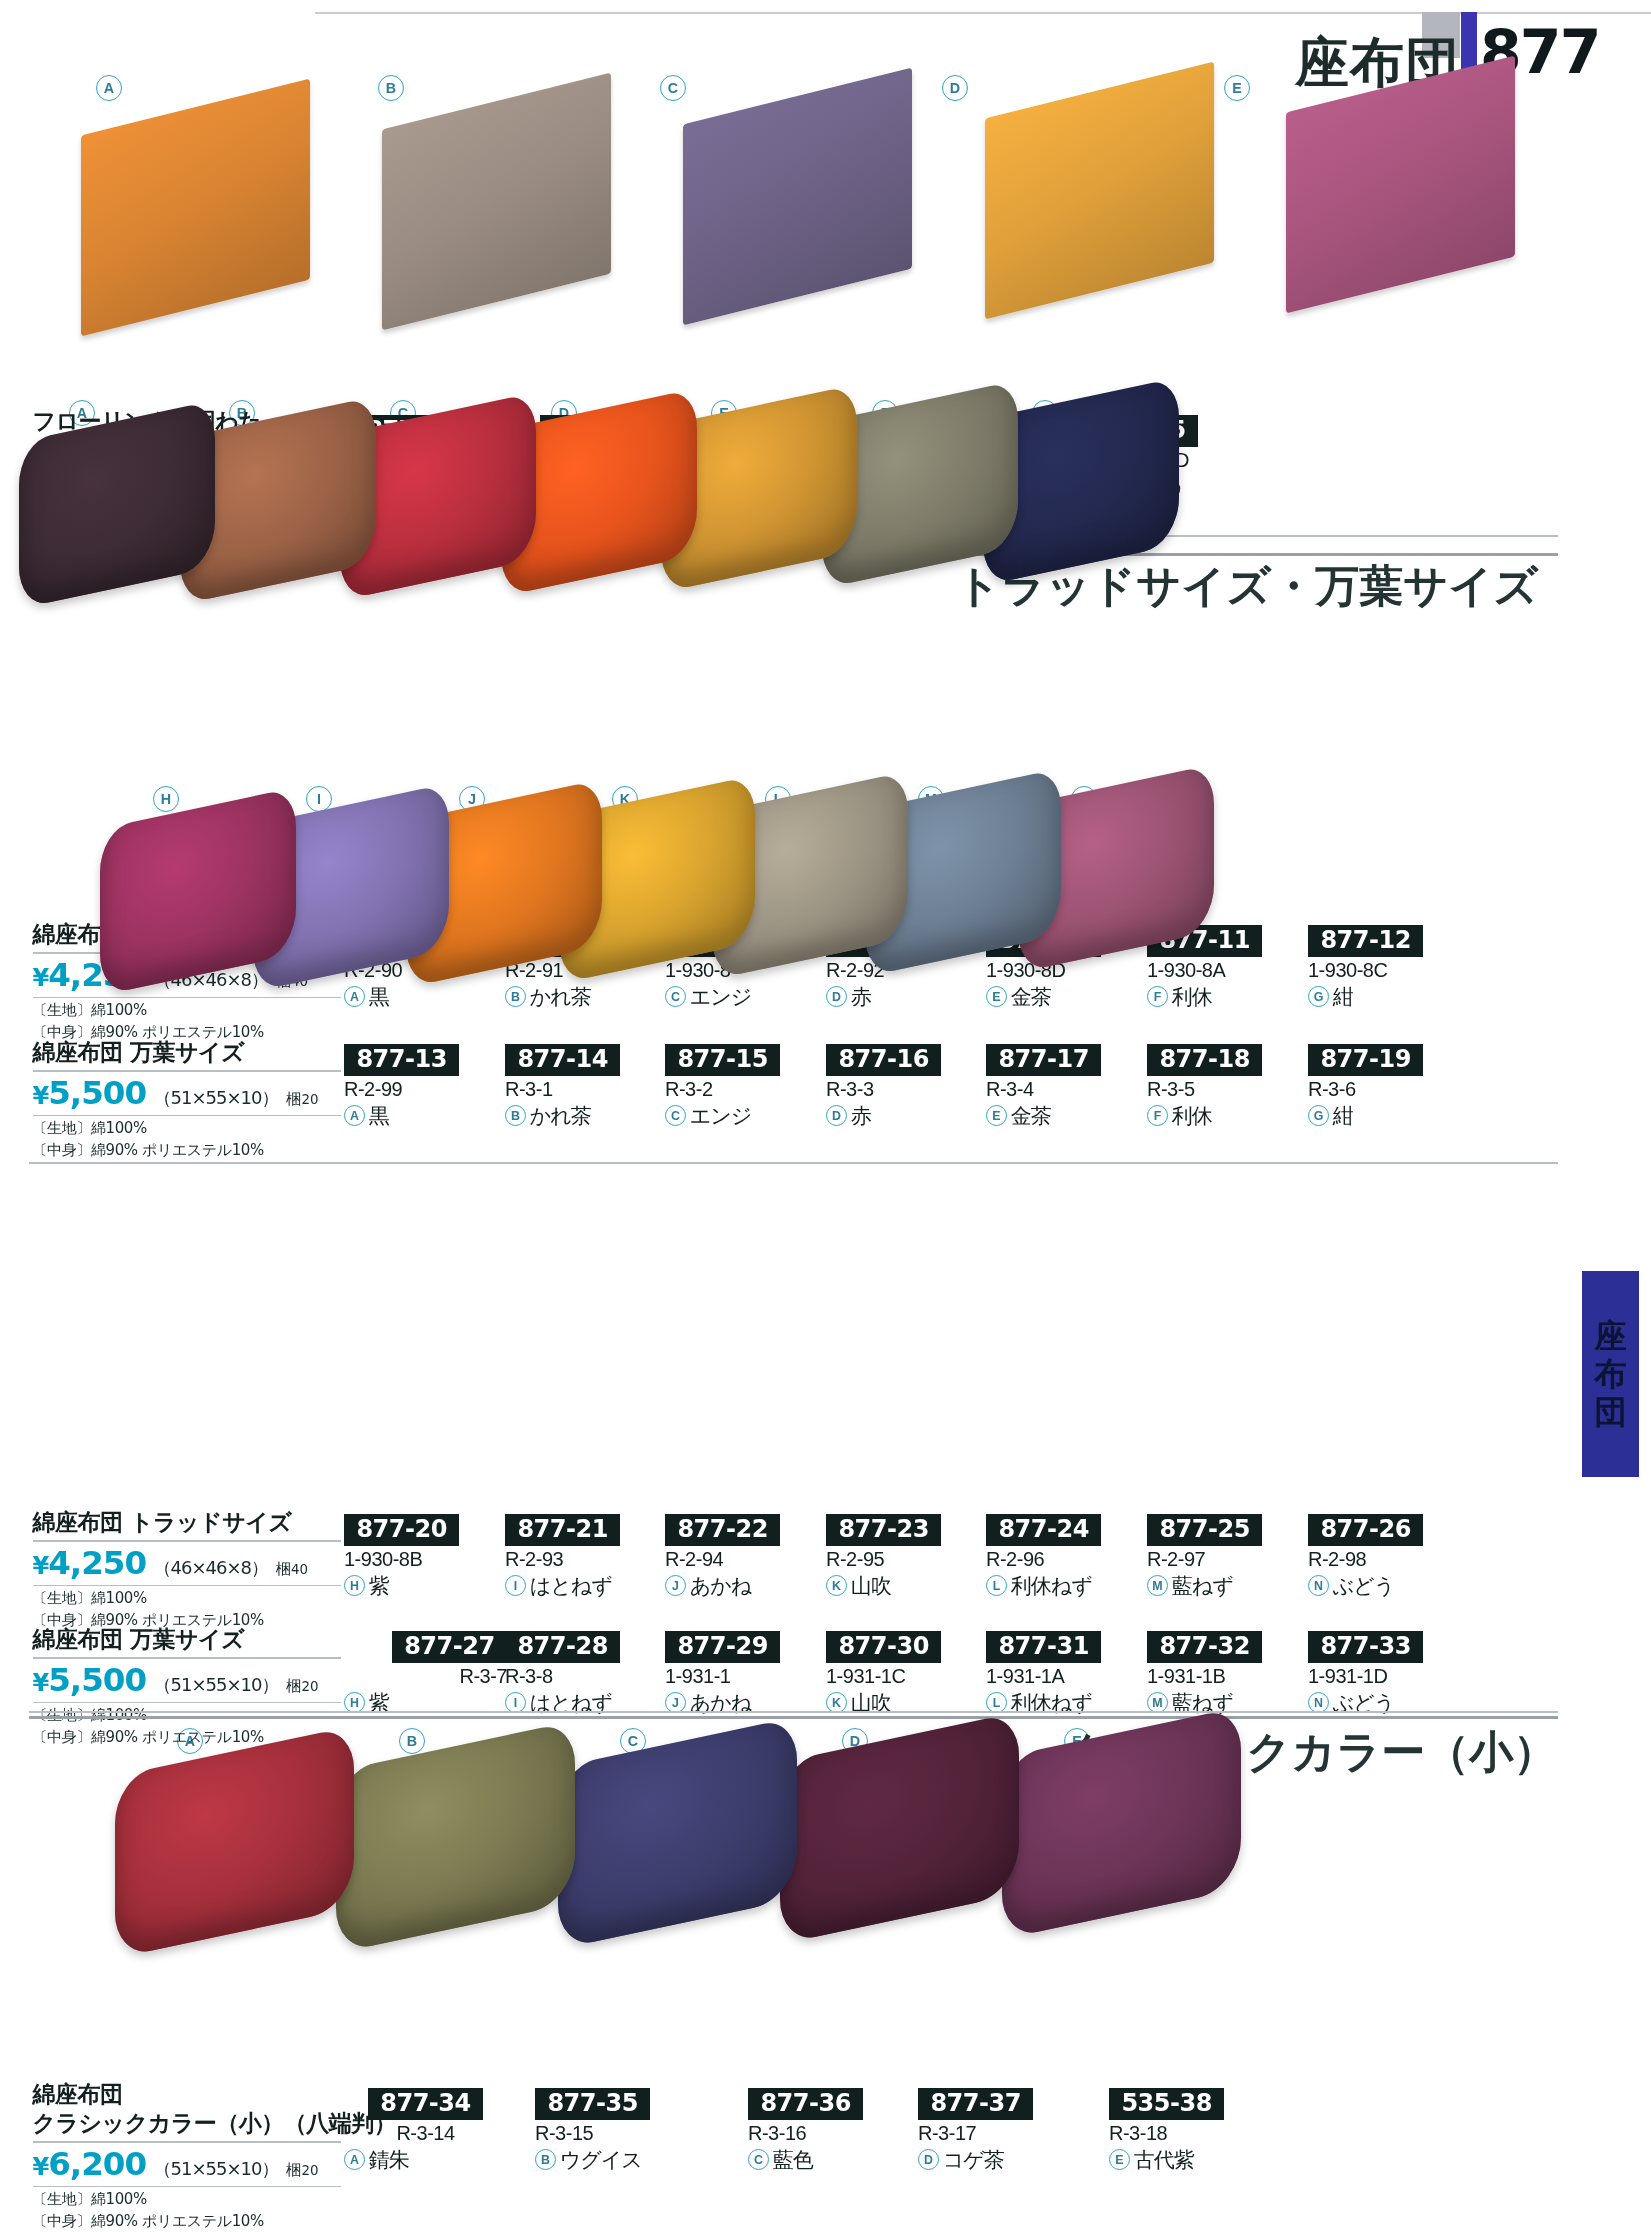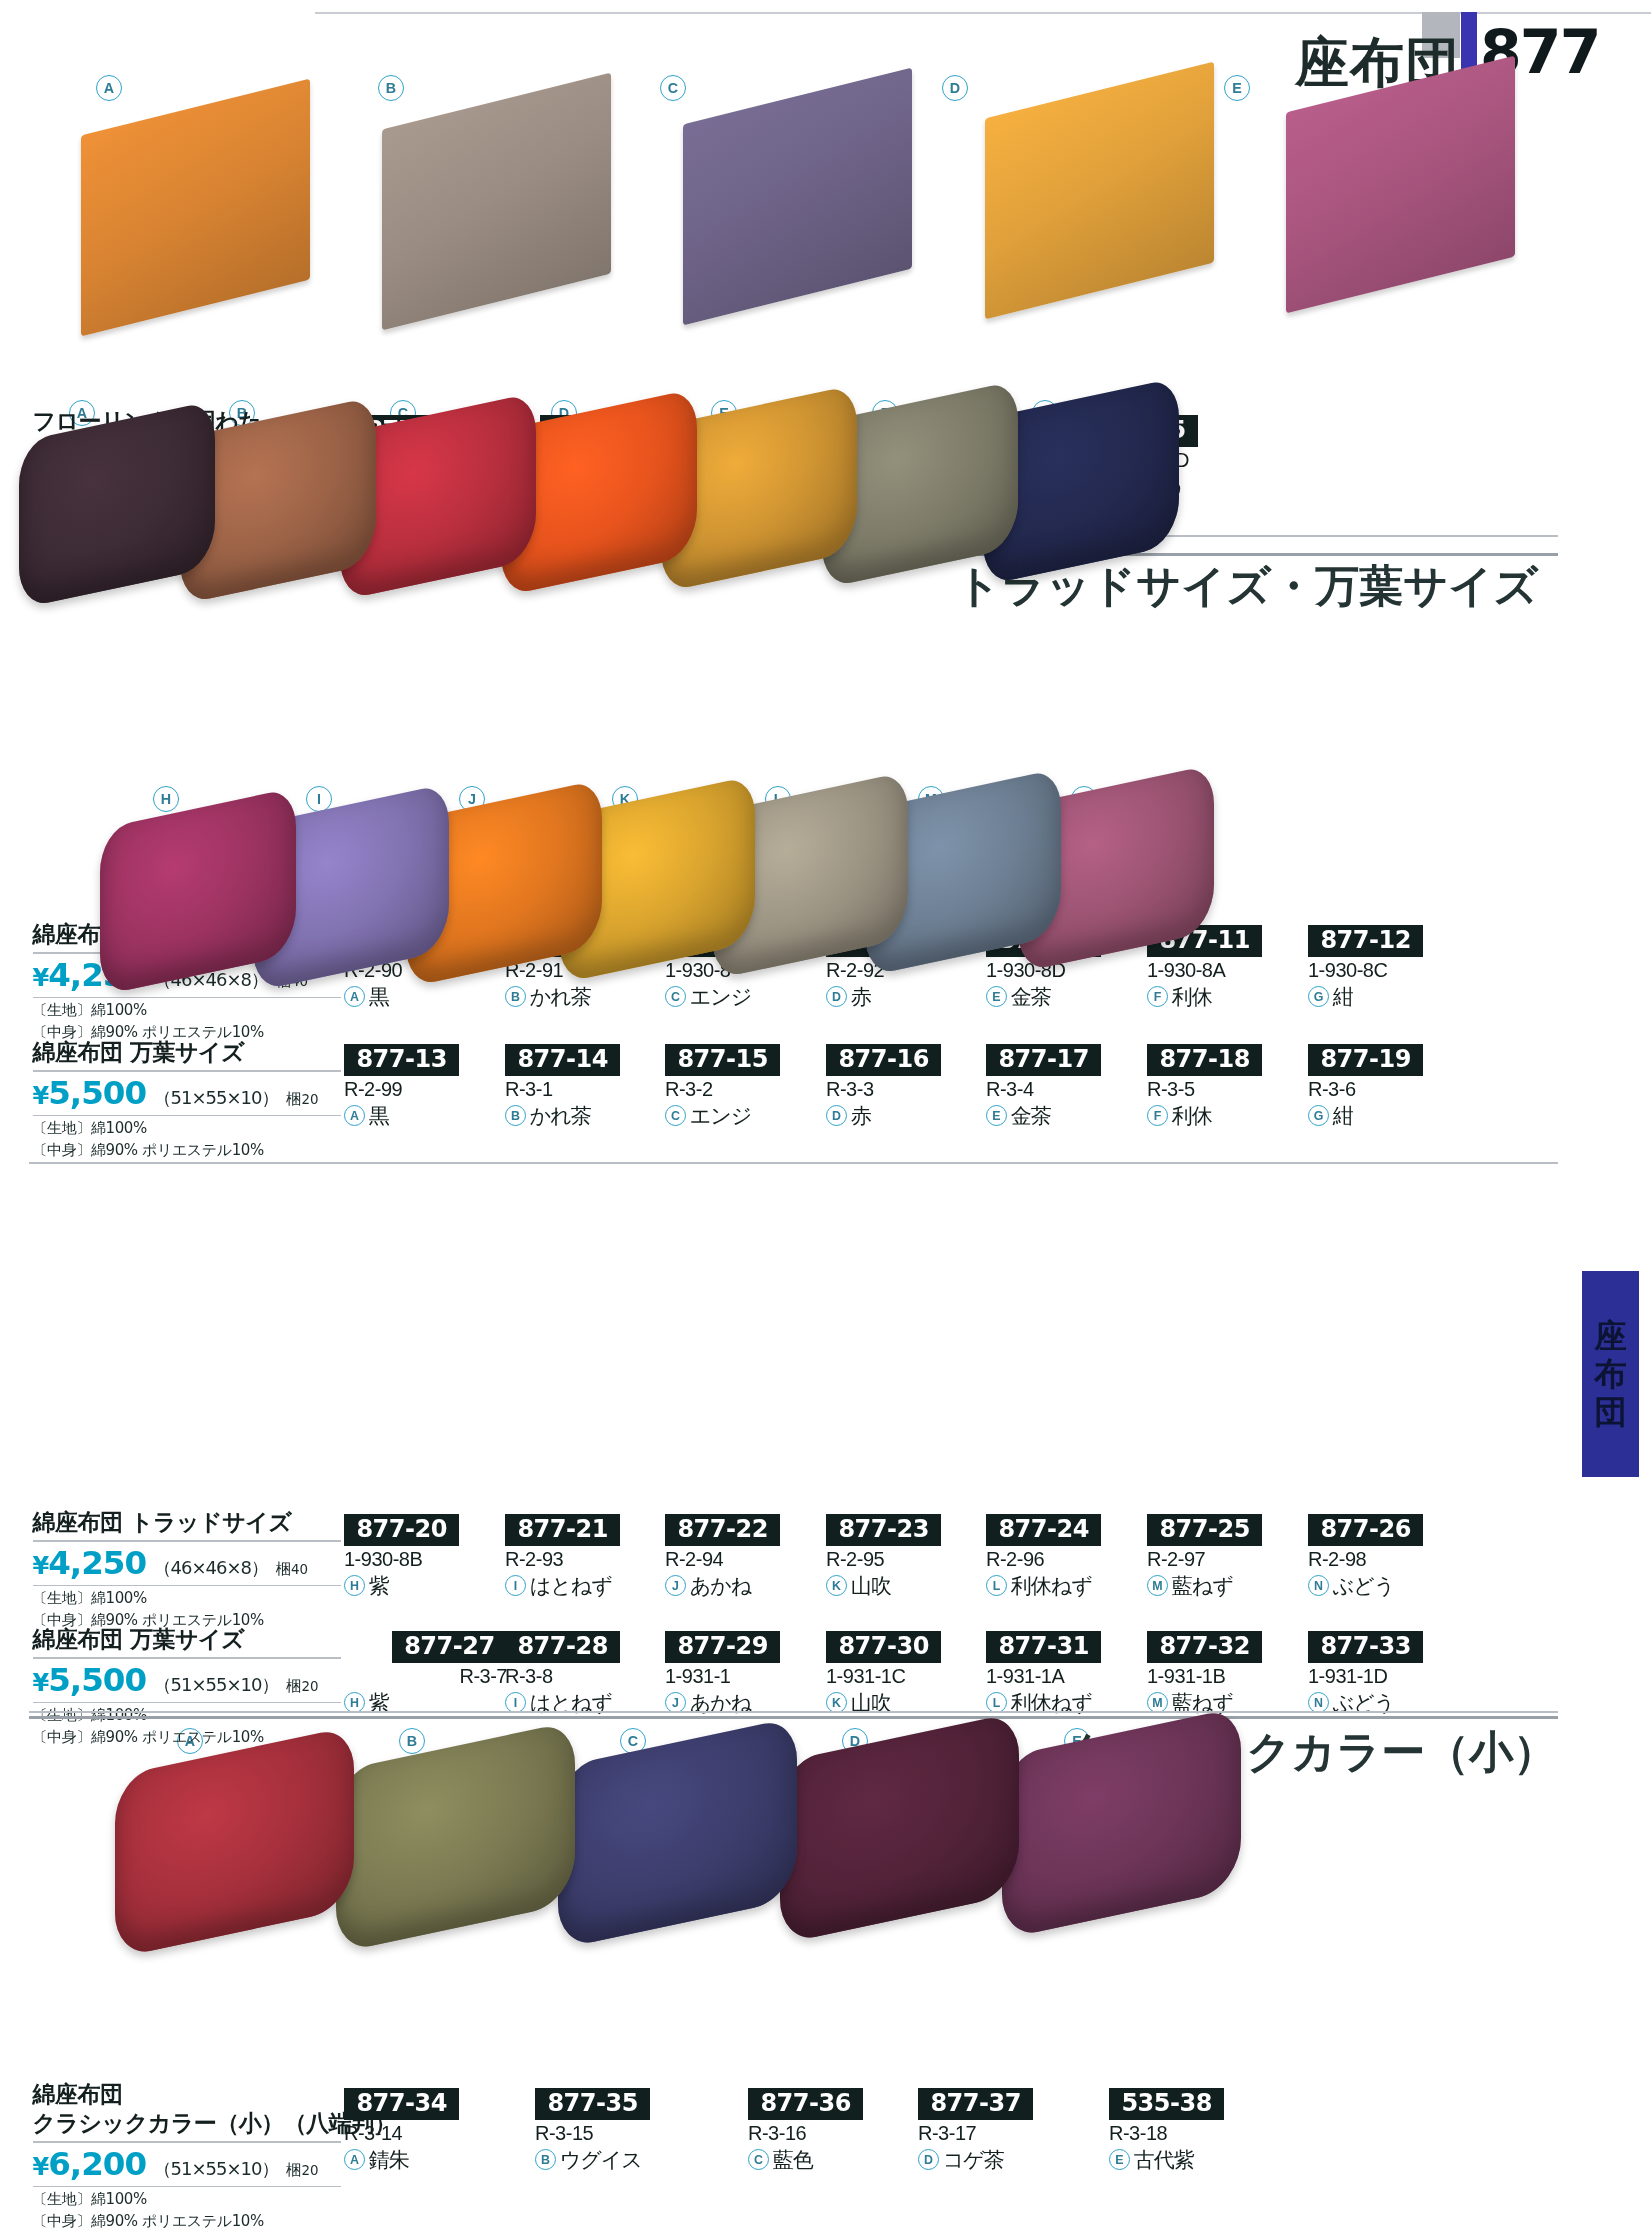--- a/index.html
+++ b/index.html
@@ -475,21 +475,21 @@
       <div class="hr-thin"></div>
       <div class="price-line">
         <div class="price"><span class="yen">¥</span>6,200</div>
         <div class="dims">（51×55×10）</div>
         <div class="pack">梱<span class="n">20</span></div>
       </div>
       <div class="hr-thin"></div>
       <div class="spec">〔生地〕綿100%</div>
       <div class="spec">〔中身〕綿90% ポリエステル10%</div>
     </div>
-    <div class="code-cell" style="left: 344px; top: 2088px;"><div class="badge">877-34</div><div class="code-num">R-3-14</div><div class="code-color">
+    <div class="code-cell" style="left: 344px; top: 2088px; text-align: center;"><div class="badge">877-34</div><div class="code-num">R-3-14</div><div class="code-color">
         <div class="cc-circle">A</div>
         <div class="cc-name">錆朱</div>
       </div></div>
     <div class="code-cell" style="left: 535px; top: 2088px;"><div class="badge">877-35</div><div class="code-num">R-3-15</div><div class="code-color">
         <div class="cc-circle">B</div>
         <div class="cc-name">ウグイス</div>
       </div></div>
     <div class="code-cell" style="left: 748px; top: 2088px;"><div class="badge">877-36</div><div class="code-num">R-3-16</div><div class="code-color">
         <div class="cc-circle">C</div>
         <div class="cc-name">藍色</div>

